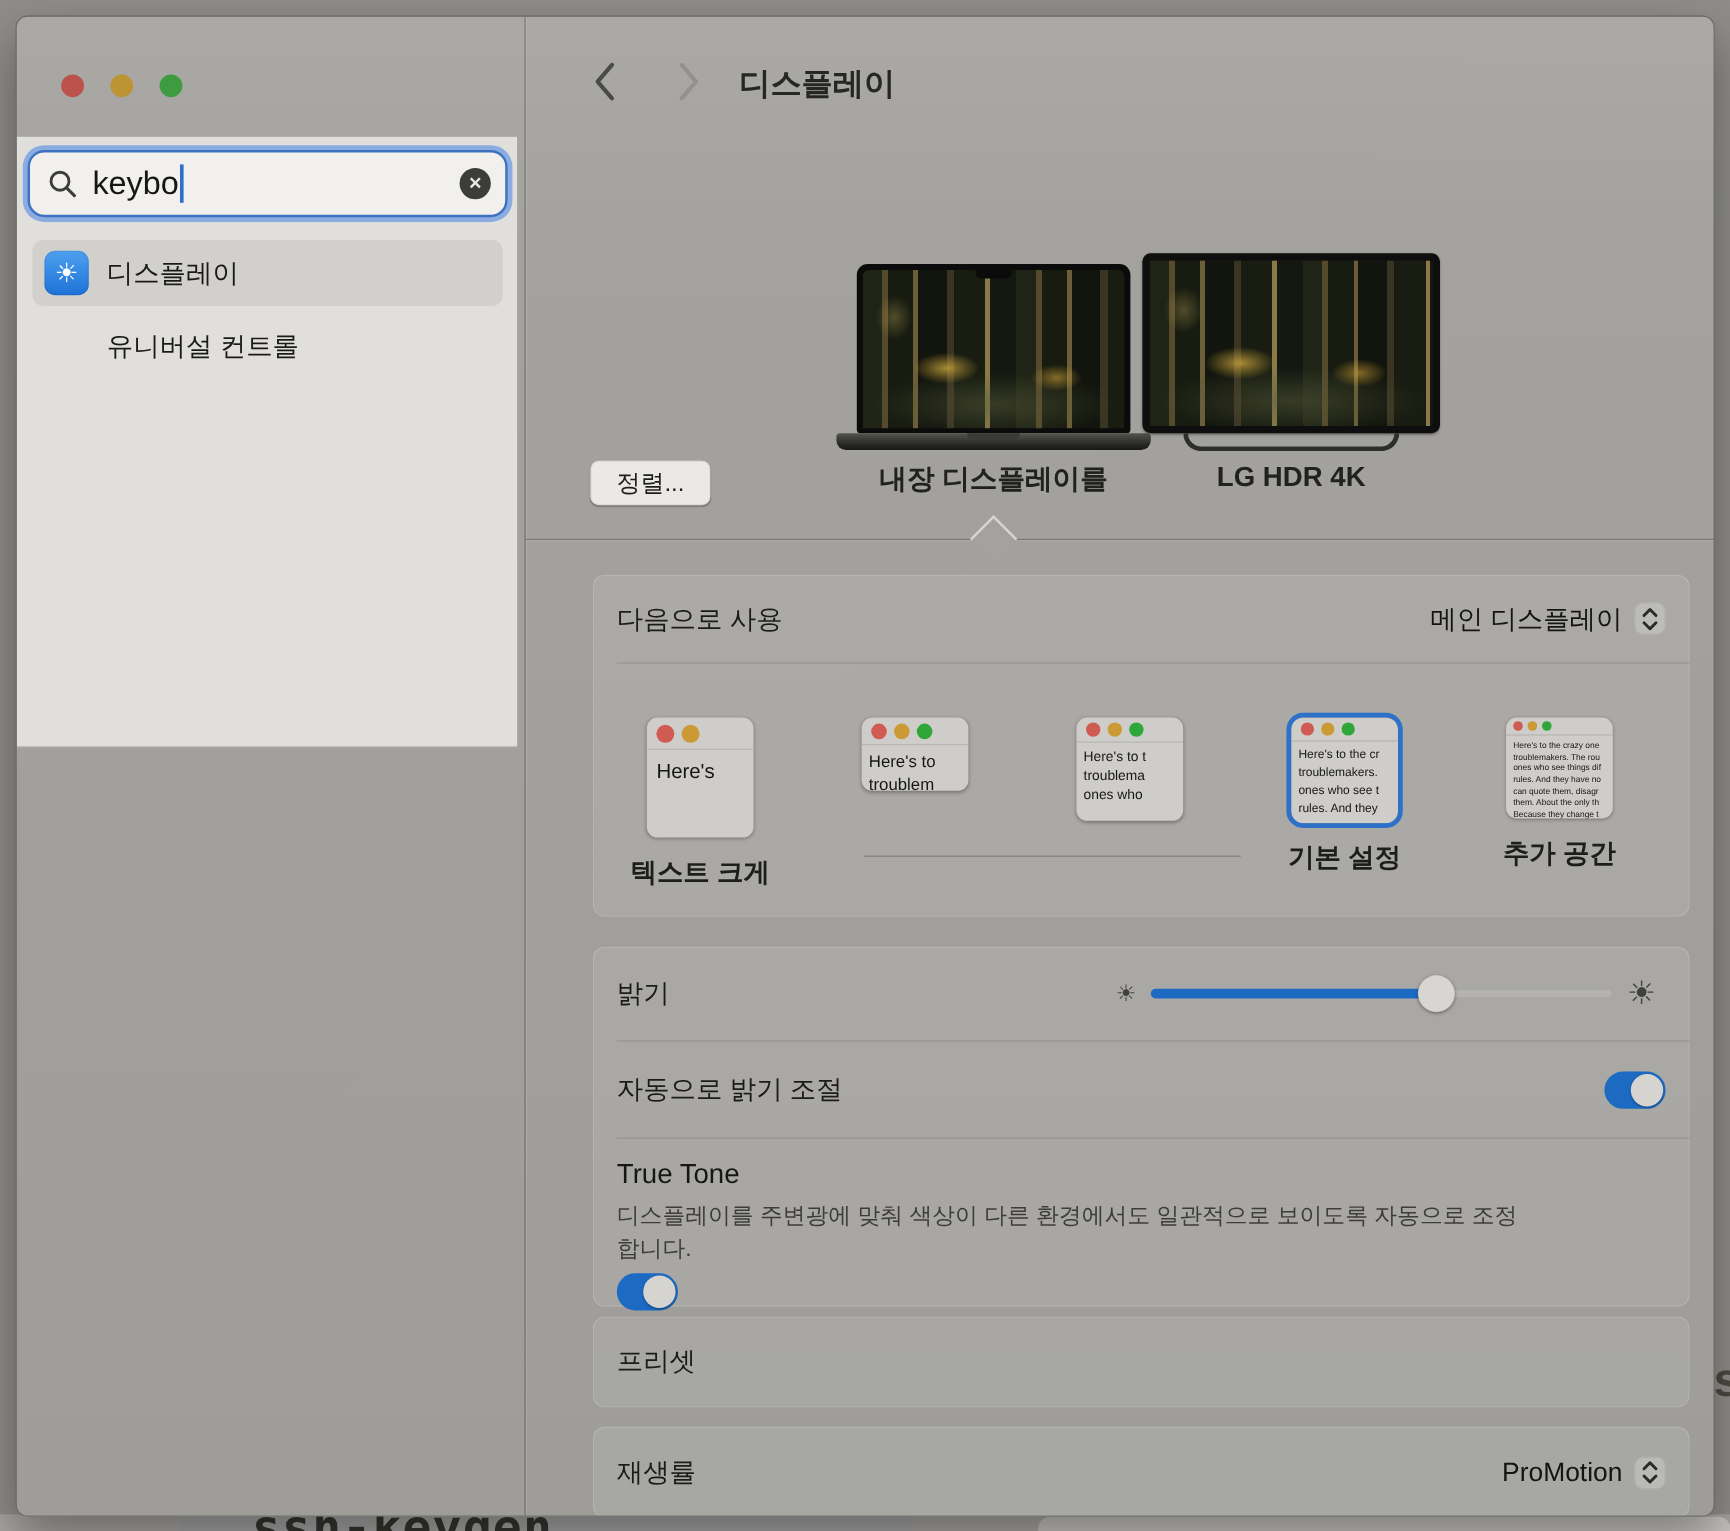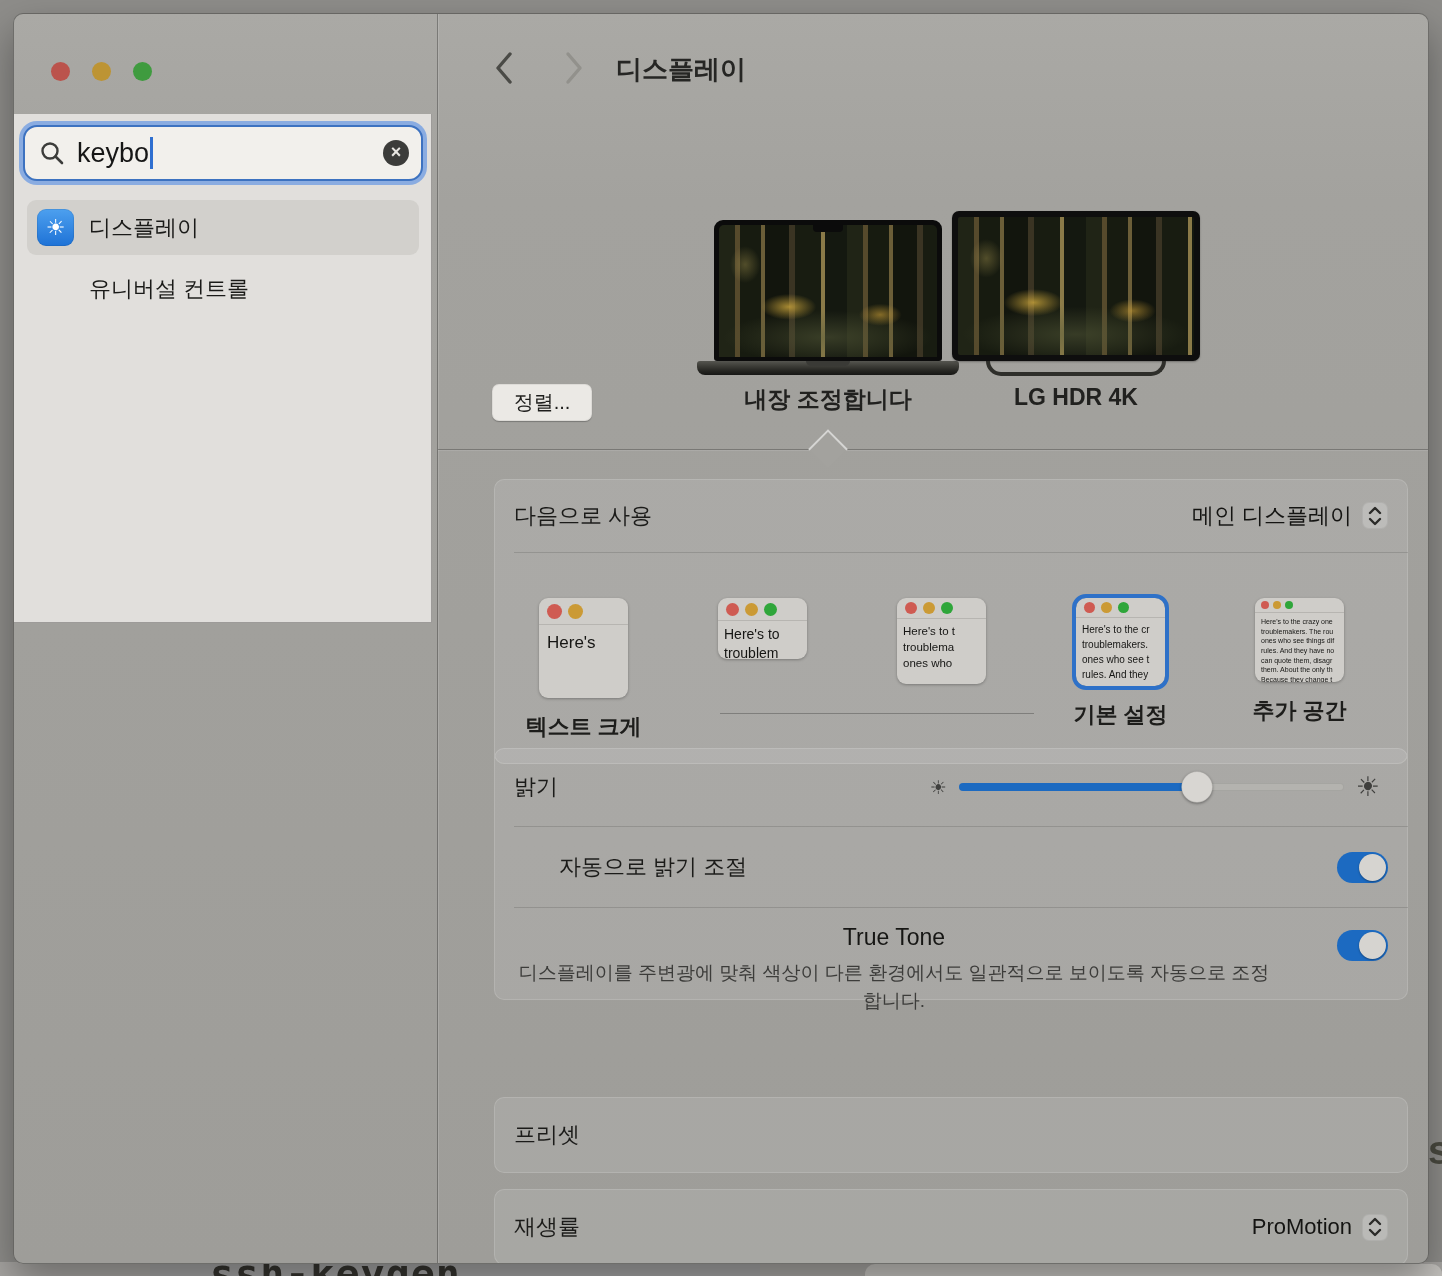--- a/index.html
+++ b/index.html
@@ -137,21 +137,21 @@
     border-left:2px solid rgba(255,255,255,.55); border-top:2px solid rgba(255,255,255,.55);
   }
 
   
   .panel {
     position:absolute; left:56px; width:914px;
     background:rgba(255,255,255,.10); border-radius:10px;
     box-shadow:inset 0 0 0 1px rgba(255,255,255,.14);
   }
   .p1 { top:465px; height:285px; }
-  .p2 { top:734px; height:252px;text-align:center; }
+  .p2 { top:775px; height:300px; }
   .p3 { top:1083px; height:76px; }
   .p4 { top:1175px; height:76px; }
   .row { display:flex; align-items:center; justify-content:space-between; padding:0 20px; }
   .row-h { height:73px; }
   .row-label { font-size:22px; font-weight:500; color:#1b1b19; }
   .row-divider { height:1px; background:rgba(0,0,0,.13); margin-left:20px; }
   .value-group { display:flex; align-items:center; gap:10px; }
   .value-text { font-size:22px; color:#141412; }
   .stepper {
     width:26px; height:27px; border-radius:7px; background:rgba(255,255,255,.22);
@@ -190,21 +190,21 @@
   
   .toggle {
     width:51px; height:31px; border-radius:16px; background:#1c6ac1; position:relative; flex:0 0 auto;
   }
   .toggle .knob {
     position:absolute; right:2px; top:2px; width:27px; height:27px; border-radius:50%;
     background:#d6d4d0; box-shadow:0 1px 2px rgba(0,0,0,.35);
   }
 
   
-  .tt-row { padding:16px 20px 0 20px; display:flex; justify-content:space-between; align-items:flex-start; }
+  .tt-row { padding:16px 20px 0 20px; display:flex; justify-content:space-between; align-items:flex-start;flex-direction:column; }
   .tt-title { font-size:23px; color:#161614; }
   .tt-desc { margin-top:8px; font-size:19px; line-height:1.45; color:#3c3c3a; max-width:760px; }
 </style>
 </head>
 <body>
 
 <div class="stage">
 
   <div class="backdrop-strip"></div>
   <div class="backdrop-term">
@@ -262,21 +262,21 @@
             <div class="laptop-notch"></div>
           </div>
         </div>
         <div class="laptop-base"></div>
 
         <div class="monitor">
           <div class="forest"></div>
         </div>
         <div class="monitor-stand"></div>
 
-        <div class="display-label label-builtin">내장 조정합니다</div>
+        <div class="display-label label-builtin">내장 디스플레이를</div>
         <div class="display-label label-lg">LG HDR 4K</div>
 
         <div class="arrange-btn">정렬...</div>
       </div>
 
       <div class="section-divider"></div>
       <div class="popover-arrow"></div>
 
       <div class="panel p1">
         <div class="row row-h">
@@ -378,21 +378,21 @@
             <span class="sun sun-dim">☀</span>
             <span class="slider">
               <span class="slider-fill" id="bright-fill" style="width: 62%;"></span>
               <span class="slider-knob" id="bright-knob" style="left: 62%;"></span>
             </span>
             <span class="sun sun-bright">☀</span>
           </span>
         </div>
         <div class="row-divider"></div>
 
-        <div class="row" style="height:80px;margin-left:45px;">
+        <div class="row" style="height:80px;">
           <span class="row-label">자동으로 밝기 조절</span>
           <span class="toggle">
               <span class="knob"></span>
             </span>
         </div>
         <div class="row-divider"></div>
 
         <div class="tt-row">
           <div>
             <div class="tt-title">True Tone</div>

